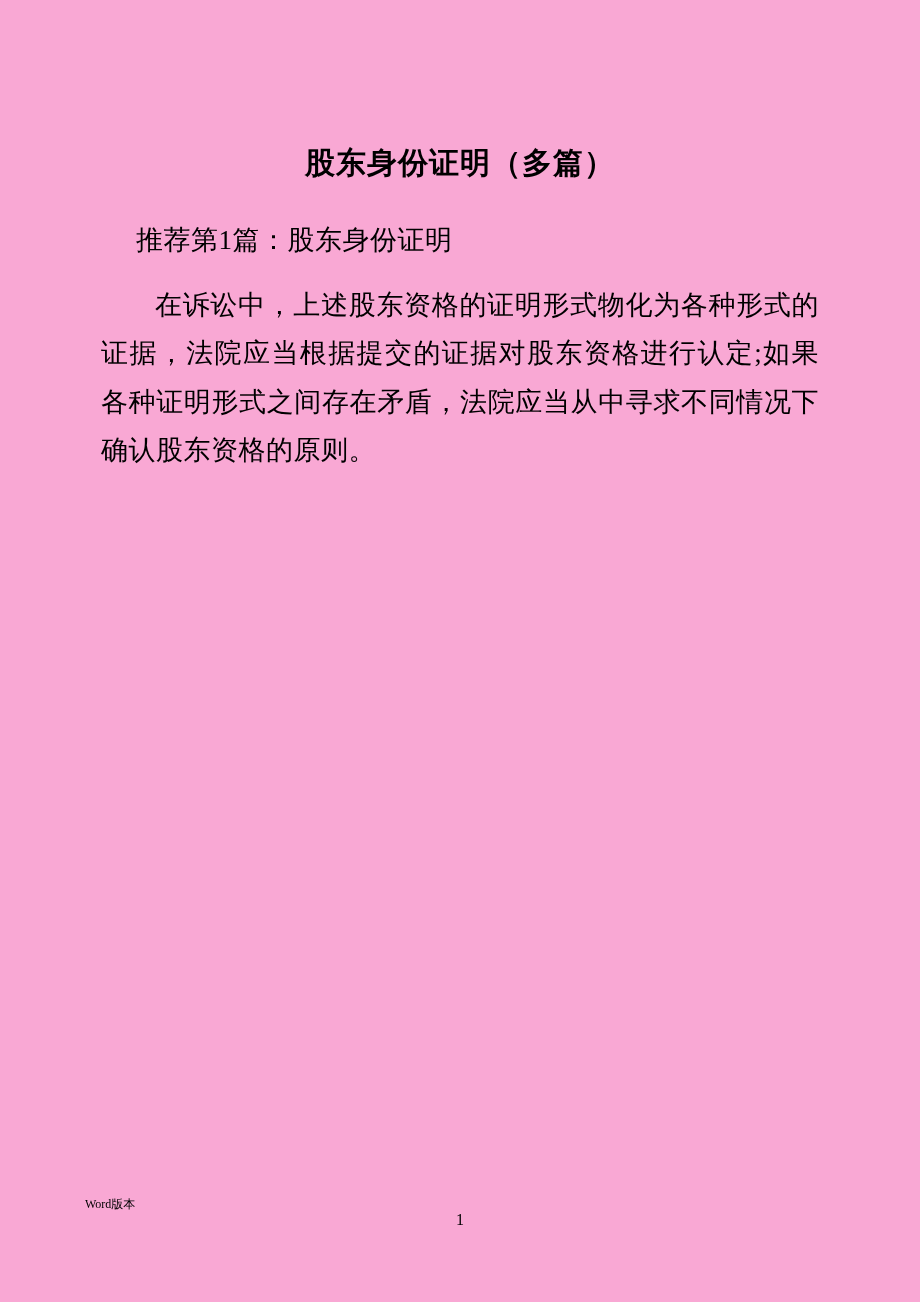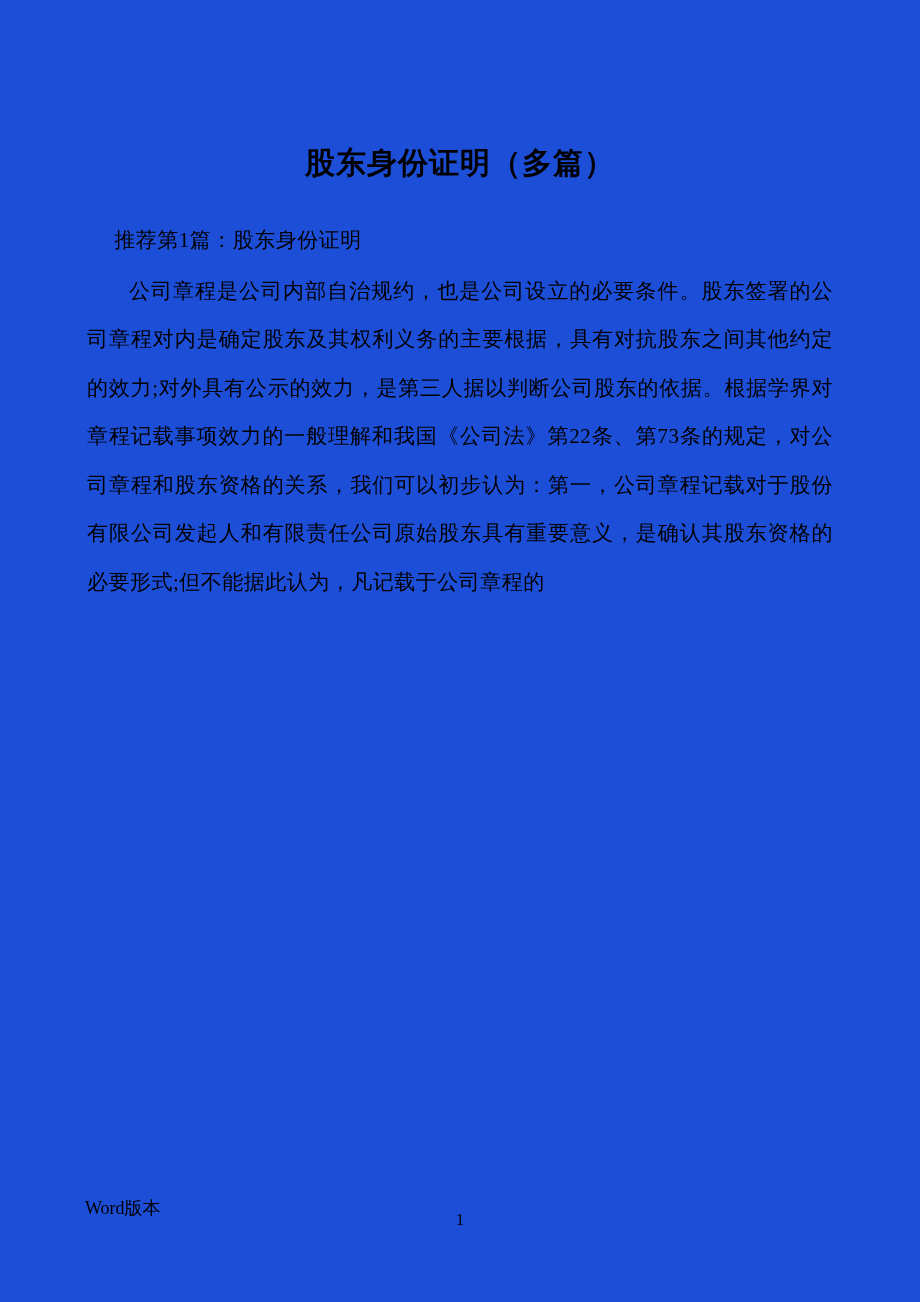--- a/index.html
+++ b/index.html
@@ -11,50 +11,50 @@
     width: 920px;
     height: 1302px;
     position: relative;
     overflow: hidden;
     font-family: "Liberation Serif", serif;
     color: #000000;
   }
   .page {
     position: absolute;
     inset: 0;
-    background: #1d4ed8;
+    background: #f9a8d4;
   }
   .title {
     margin: 140px 85px 30px 85px;
     font-size: 30px;
     line-height: 46px;
     font-weight: 700;
     text-align: center;
     font-family: "Liberation Sans", sans-serif;
     letter-spacing: 1px;
   }
   .content {
     margin: 0 85px;
   }
   .para {
-    margin: 2px;
-    font-size: 21px;
+    margin: 16px;
+    font-size: 27px;
     line-height: 48.5px;
     text-align: justify;
     letter-spacing: 0.5px;
     word-break: break-all;
   }
   .indent-1 { text-indent: 1.3em; }
   .indent-2 { text-indent: 2em; }
   .indent-4 { text-indent: 4em; }
   .footer-left {
     position: absolute;
     left: 85px;
     top: 1196px;
-    font-size: 18px;
+    font-size: 12px;
     font-family: "Liberation Serif", serif;
   }
   .footer-page {
     position: absolute;
     left: 0;
     right: 0;
     top: 1211px;
     text-align: center;
     font-size: 16px;
   }
@@ -63,22 +63,22 @@
 <body>
 
 <div class="page">
 
   <h1 class="title">股东身份证明（多篇）</h1>
 
   <div class="content">
     <p class="para indent-1">推荐第1篇：股东身份证明</p>
 
 
+    <p class="para indent-2">在诉讼中，上述股东资格的证明形式物化为各种形式的证据，法院应当根据提交的证据对股东资格进行认定;如果各种证明形式之间存在矛盾，法院应当从中寻求不同情况下确认股东资格的原则。</p>
 
 
-    <p class="para indent-2">公司章程是公司内部自治规约，也是公司设立的必要条件。股东签署的公司章程对内是确定股东及其权利义务的主要根据，具有对抗股东之间其他约定的效力;对外具有公示的效力，是第三人据以判断公司股东的依据。根据学界对章程记载事项效力的一般理解和我国《公司法》第22条、第73条的规定，对公司章程和股东资格的关系，我们可以初步认为：第一，公司章程记载对于股份有限公司发起人和有限责任公司原始股东具有重要意义，是确认其股东资格的必要形式;但不能据此认为，凡记载于公司章程的</p>
   </div>
 
   <span class="footer-left">Word版本</span>
 
   <span class="footer-page">1</span>
 
 </div>
 
 </body></html>

